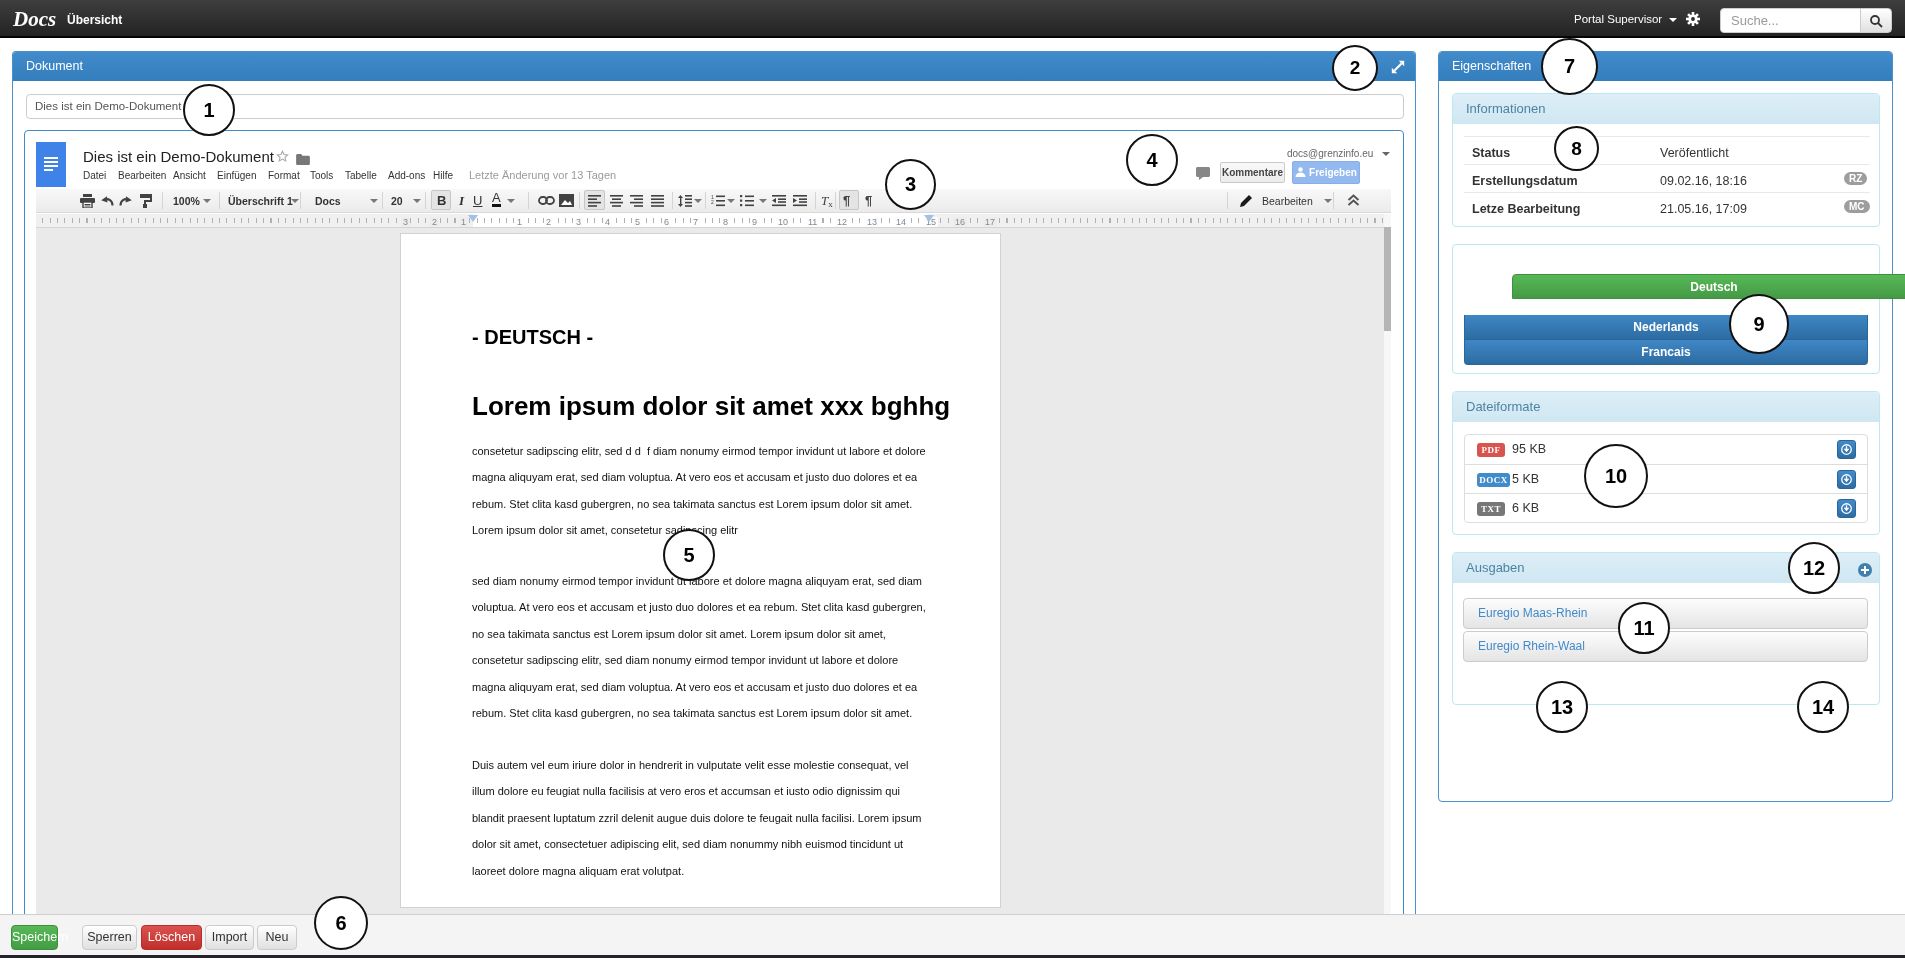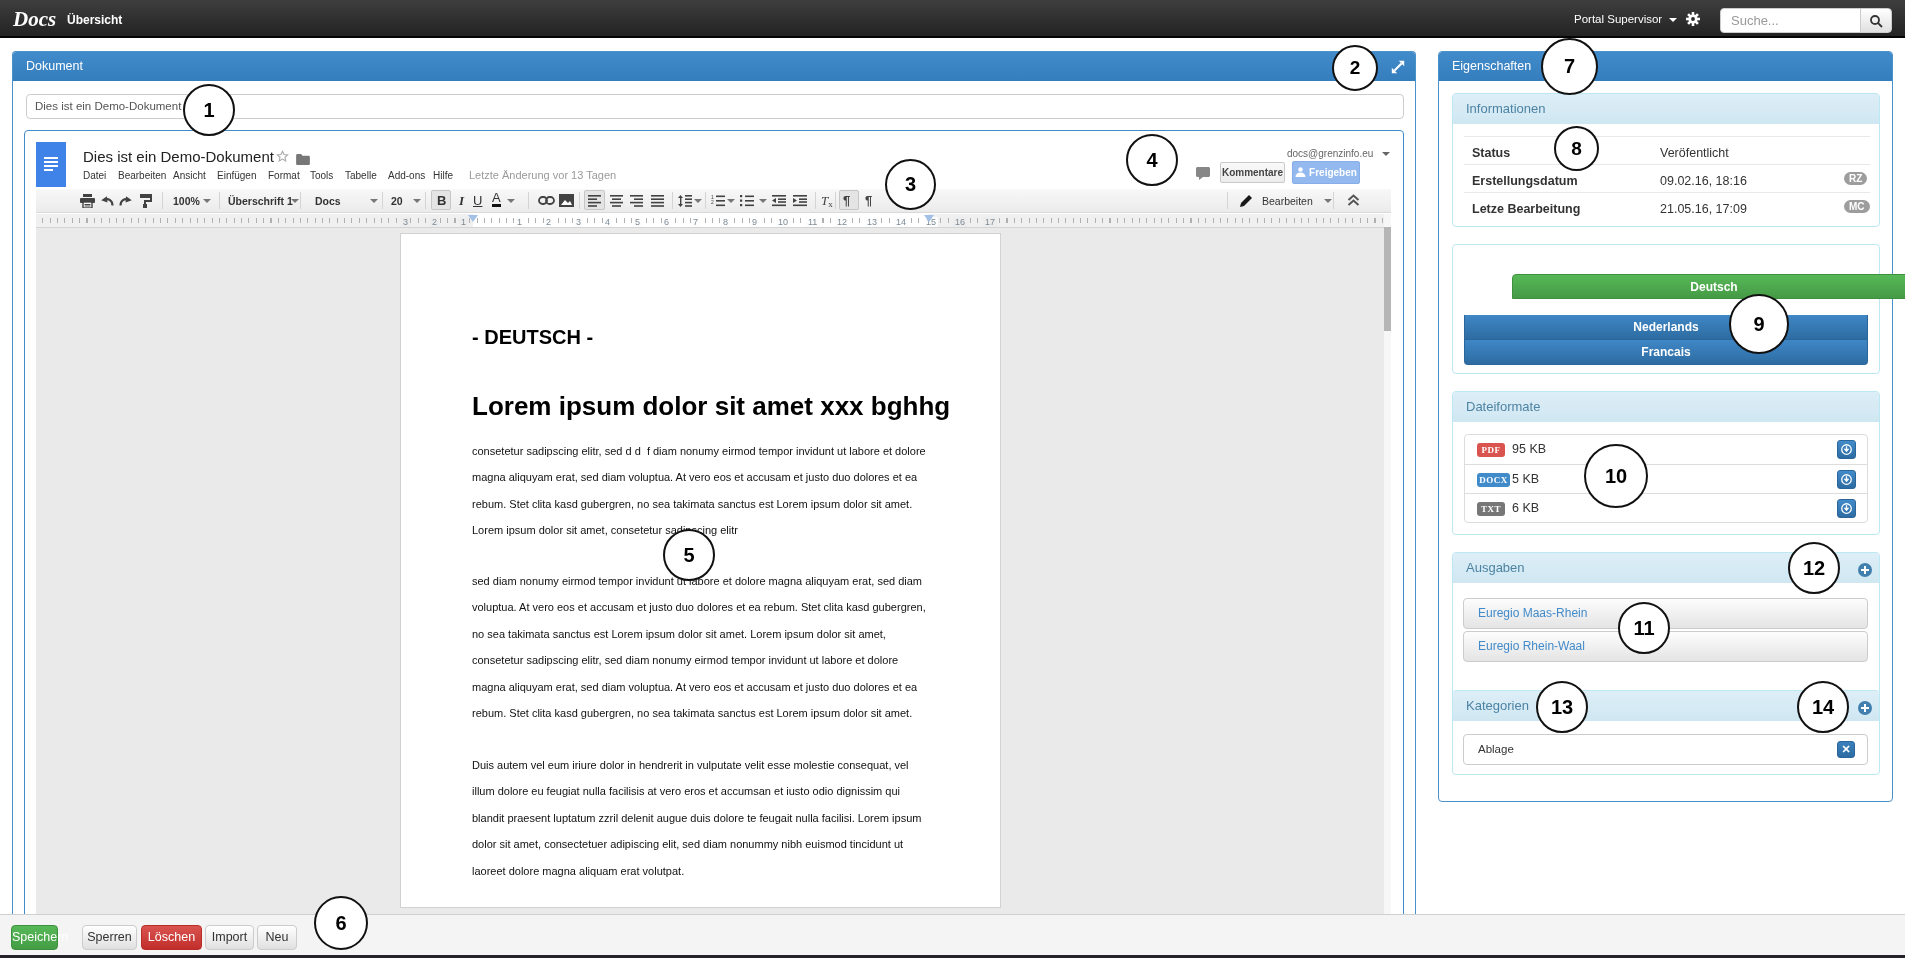--- a/index.html
+++ b/index.html
@@ -467,29 +467,20 @@
       <div class="subhead">Ausgaben</div>
       <svg class="plus" style="right:7px; top:10px;" viewBox="0 0 14 14">
           <circle cx="7" cy="7" r="7" fill="#4180ae"></circle>
           <rect x="3" y="6" width="8" height="2" fill="#fff"></rect>
           <rect x="6" y="3" width="2" height="8" fill="#fff"></rect>
         </svg>
       <div class="abtn" style="top:45px;">Euregio Maas-Rhein</div>
       <div class="abtn" style="top:78px;">Euregio Rhein-Waal</div>
     </div>
 
-    <div class="abs sub" style="top:638px; height:85px;">
-      <div class="subhead">Kategorien</div>
-      <svg class="plus" style="right:7px; top:10px;" viewBox="0 0 14 14">
-          <circle cx="7" cy="7" r="7" fill="#4180ae"></circle>
-          <rect x="3" y="6" width="8" height="2" fill="#fff"></rect>
-          <rect x="6" y="3" width="2" height="8" fill="#fff"></rect>
-        </svg>
-      <div class="kitem" style="top:43px;">Ablage<span class="xbtn">✕</span></div>
-    </div>
   </div>
 
   <div class="abs footL"></div>
   <div class="abs footD"></div>
   <div class="fbtn fgreen" style="left:11px; width:47px;">Speichern</div>
   <div class="fbtn fdef" style="left:82px; width:55px;">Sperren</div>
   <div class="fbtn fred" style="left:141px; width:61px;">Löschen</div>
   <div class="fbtn fdef" style="left:205px; width:49px;">Import</div>
   <div class="fbtn fdef" style="left:257px; width:40px;">Neu</div>
 

